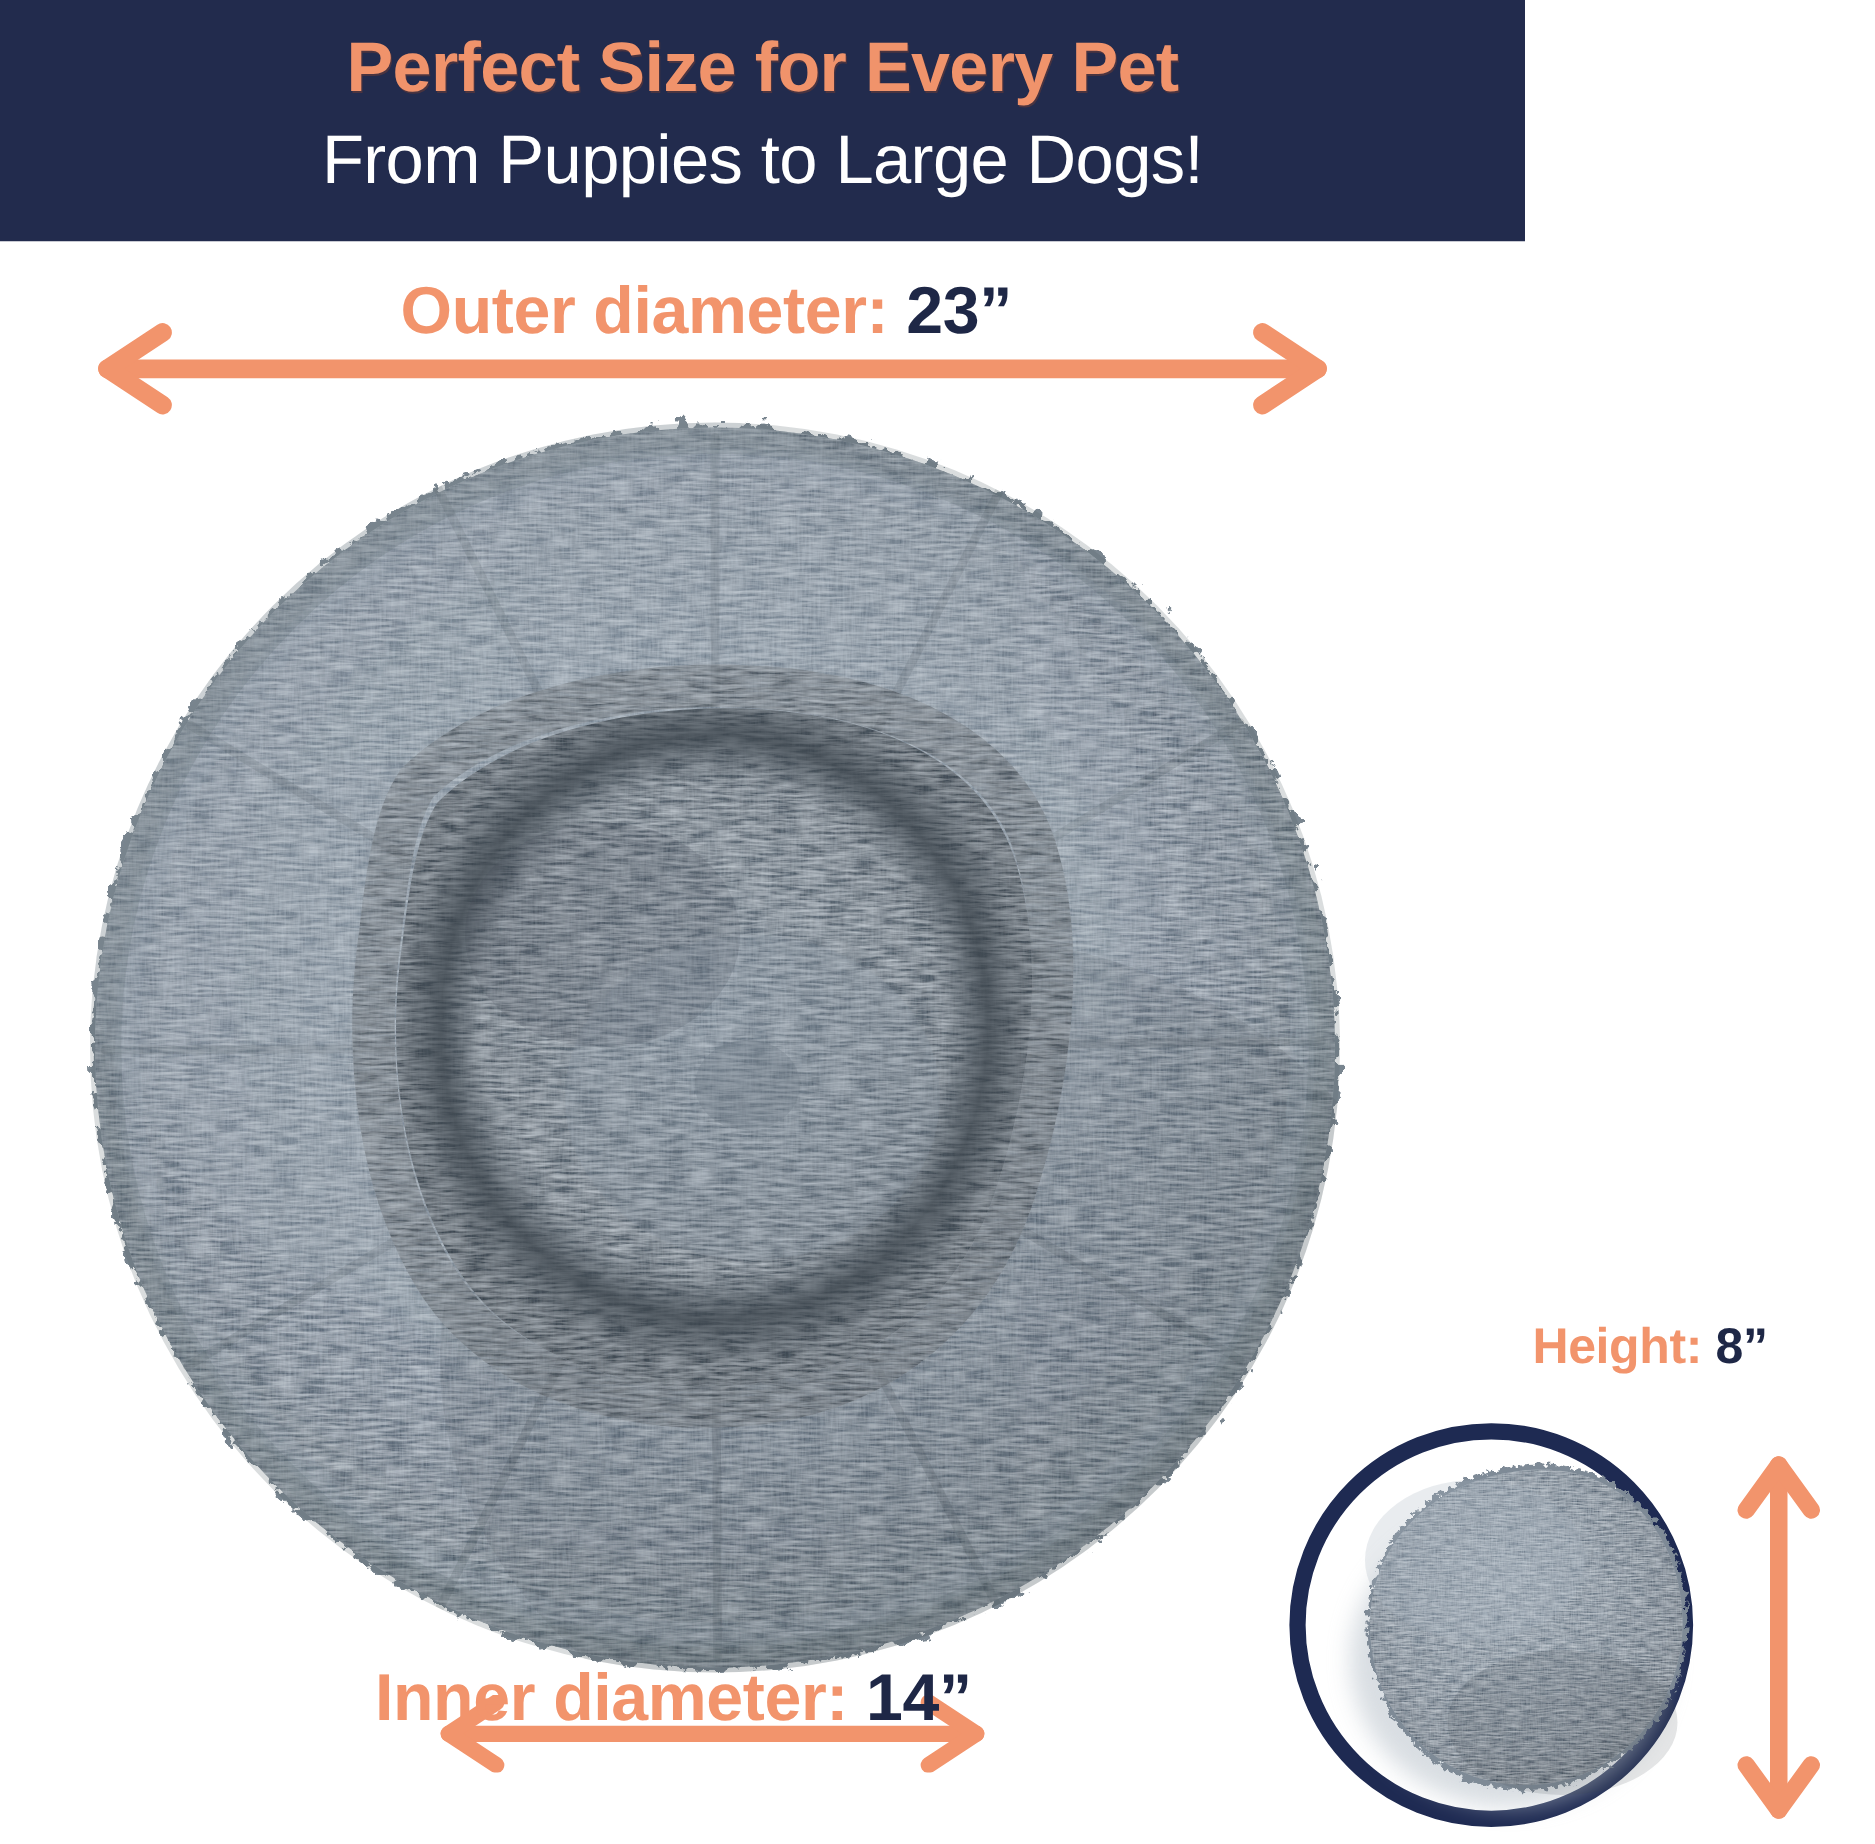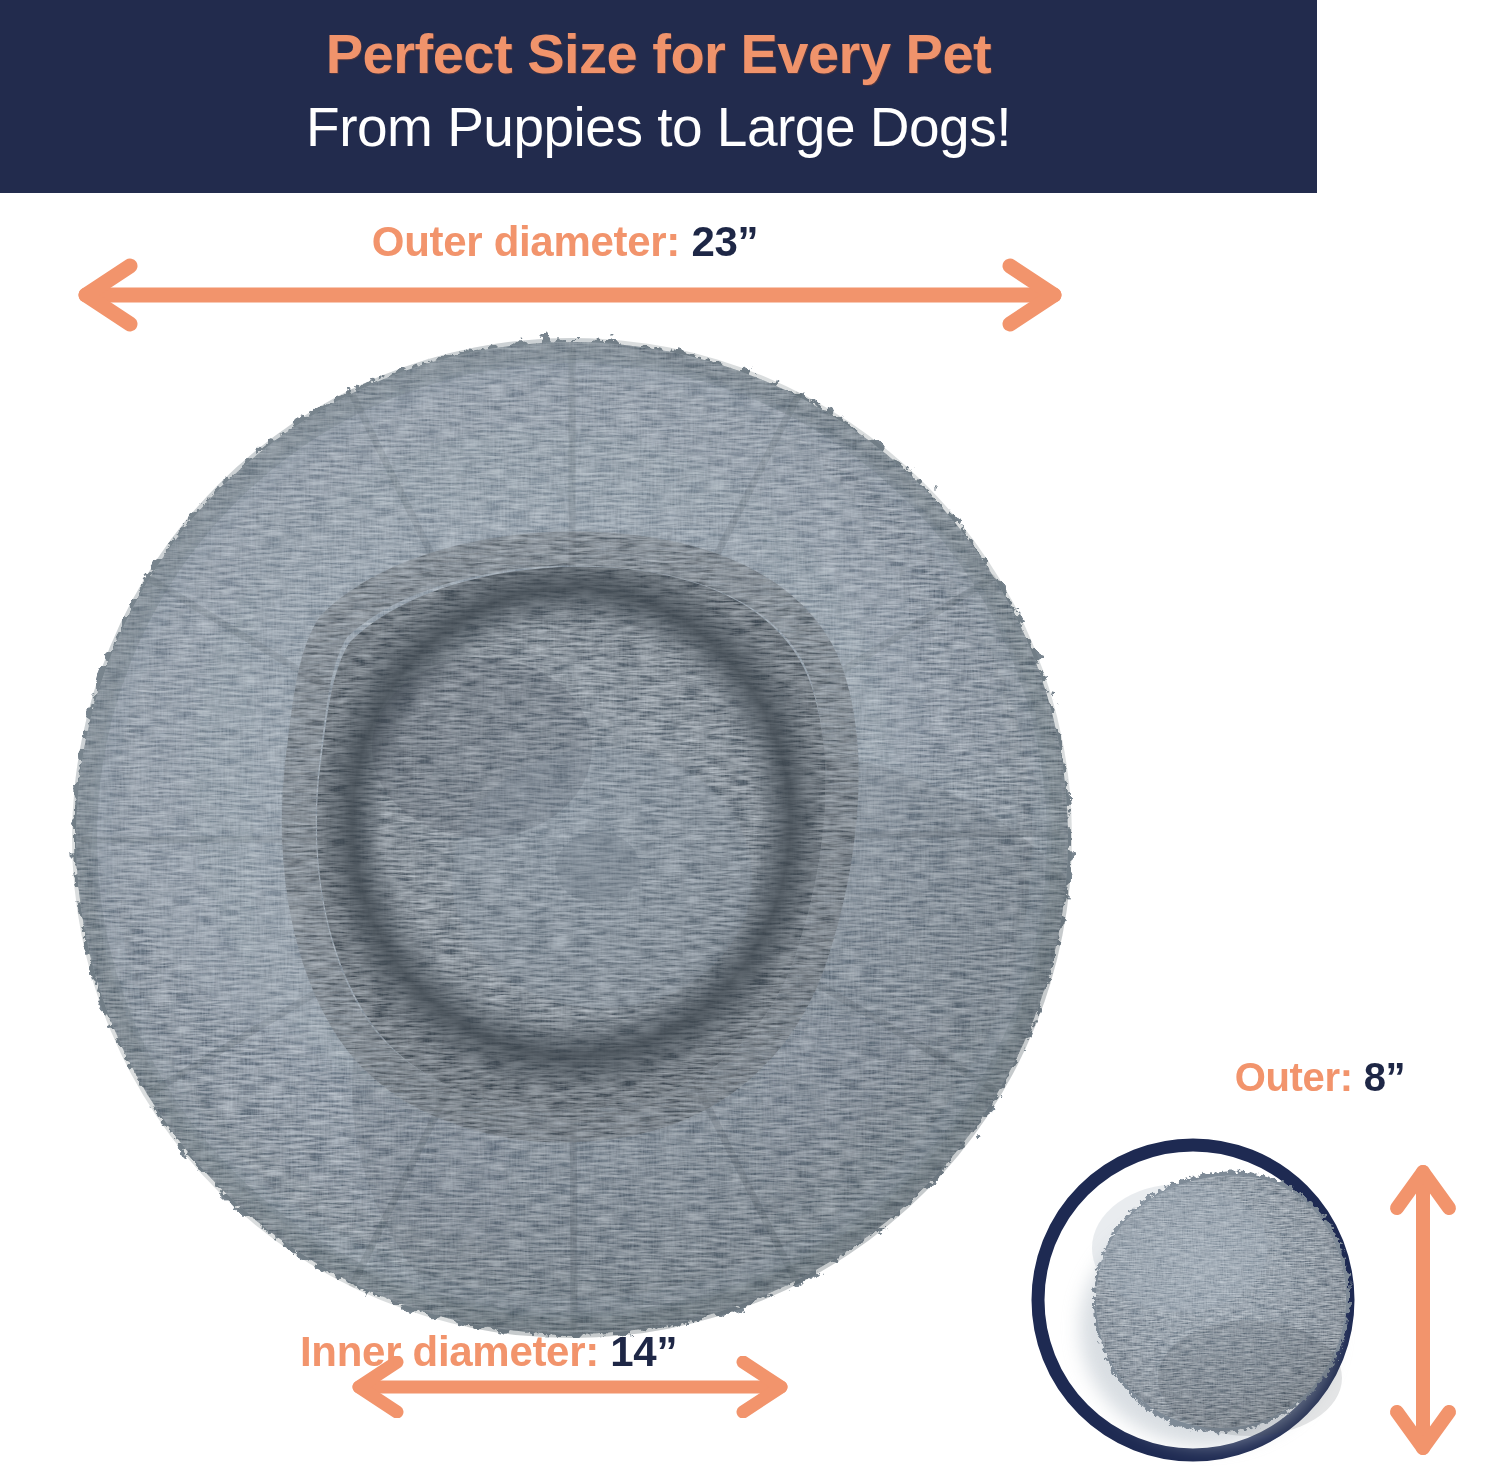--- a/index.html
+++ b/index.html
@@ -8,21 +8,21 @@
   body {
     width:1500px; height:1475px;
     background:#ffffff;
     font-family:"Liberation Sans", sans-serif;
     overflow:hidden;
     position:relative;
   }
 
   
   #header {
-    position:absolute; left:0; top:0; width:1317px; height:193px;
+    position:absolute; left:0; top:0; width:1220px; height:193px;
     background:#222B4D;
     display:flex; flex-direction:column;
     align-items:center; justify-content:center;
   }
   #header-title {
     color:#F0936B;
     font-size:56px;
     font-weight:bold;
     letter-spacing:-0.5px;
     line-height:1.0;
@@ -36,21 +36,21 @@
     font-weight:400;
     letter-spacing:-0.5px;
     line-height:1.0;
     margin:12px;
     white-space:nowrap;
   }
 
   
   .dim-label {
     position:absolute;
-    font-size:42px;
+    font-size:53px;
     font-weight:bold;
     white-space:nowrap;
     letter-spacing:-0.3px;
   }
   .dim-label .lbl { color:#F2946C; }
   .dim-label .val { color:#1E2746; font-weight:600; }
 
   #outer-label { left:0; width:1130px; top:218px; text-align:center; }
   #inner-label { left:300px; width:600px; top:1328px; text-align:left; }
   #height-label { left:1155px; width:330px; top:1055px; text-align:center; font-size:40px;}
@@ -203,21 +203,21 @@
     <polyline points="62,6 24,31 62,56"></polyline>
     <polyline points="408,6 446,31 408,56"></polyline>
   </g>
 </svg>
 
 <div class="dim-label" id="inner-label">
   <span class="lbl">Inner diameter: </span><span class="val">14”</span>
 </div>
 
 <div class="dim-label" id="height-label">
-  <span class="lbl">Outer: </span><span class="val">8”</span>
+  <span class="lbl">Height: </span><span class="val">8”</span>
 </div>
 
 <svg class="arrow-svg" id="height-arrow" width="76" height="320" viewBox="0 0 76 320">
   <g stroke="#F2946C" stroke-width="14" stroke-linecap="round" stroke-linejoin="round" fill="none">
     <line x1="38" y1="22" x2="38" y2="298"></line>
     <polyline points="12,58 38,22 64,58"></polyline>
     <polyline points="12,262 38,298 64,262"></polyline>
   </g>
 </svg>
 

